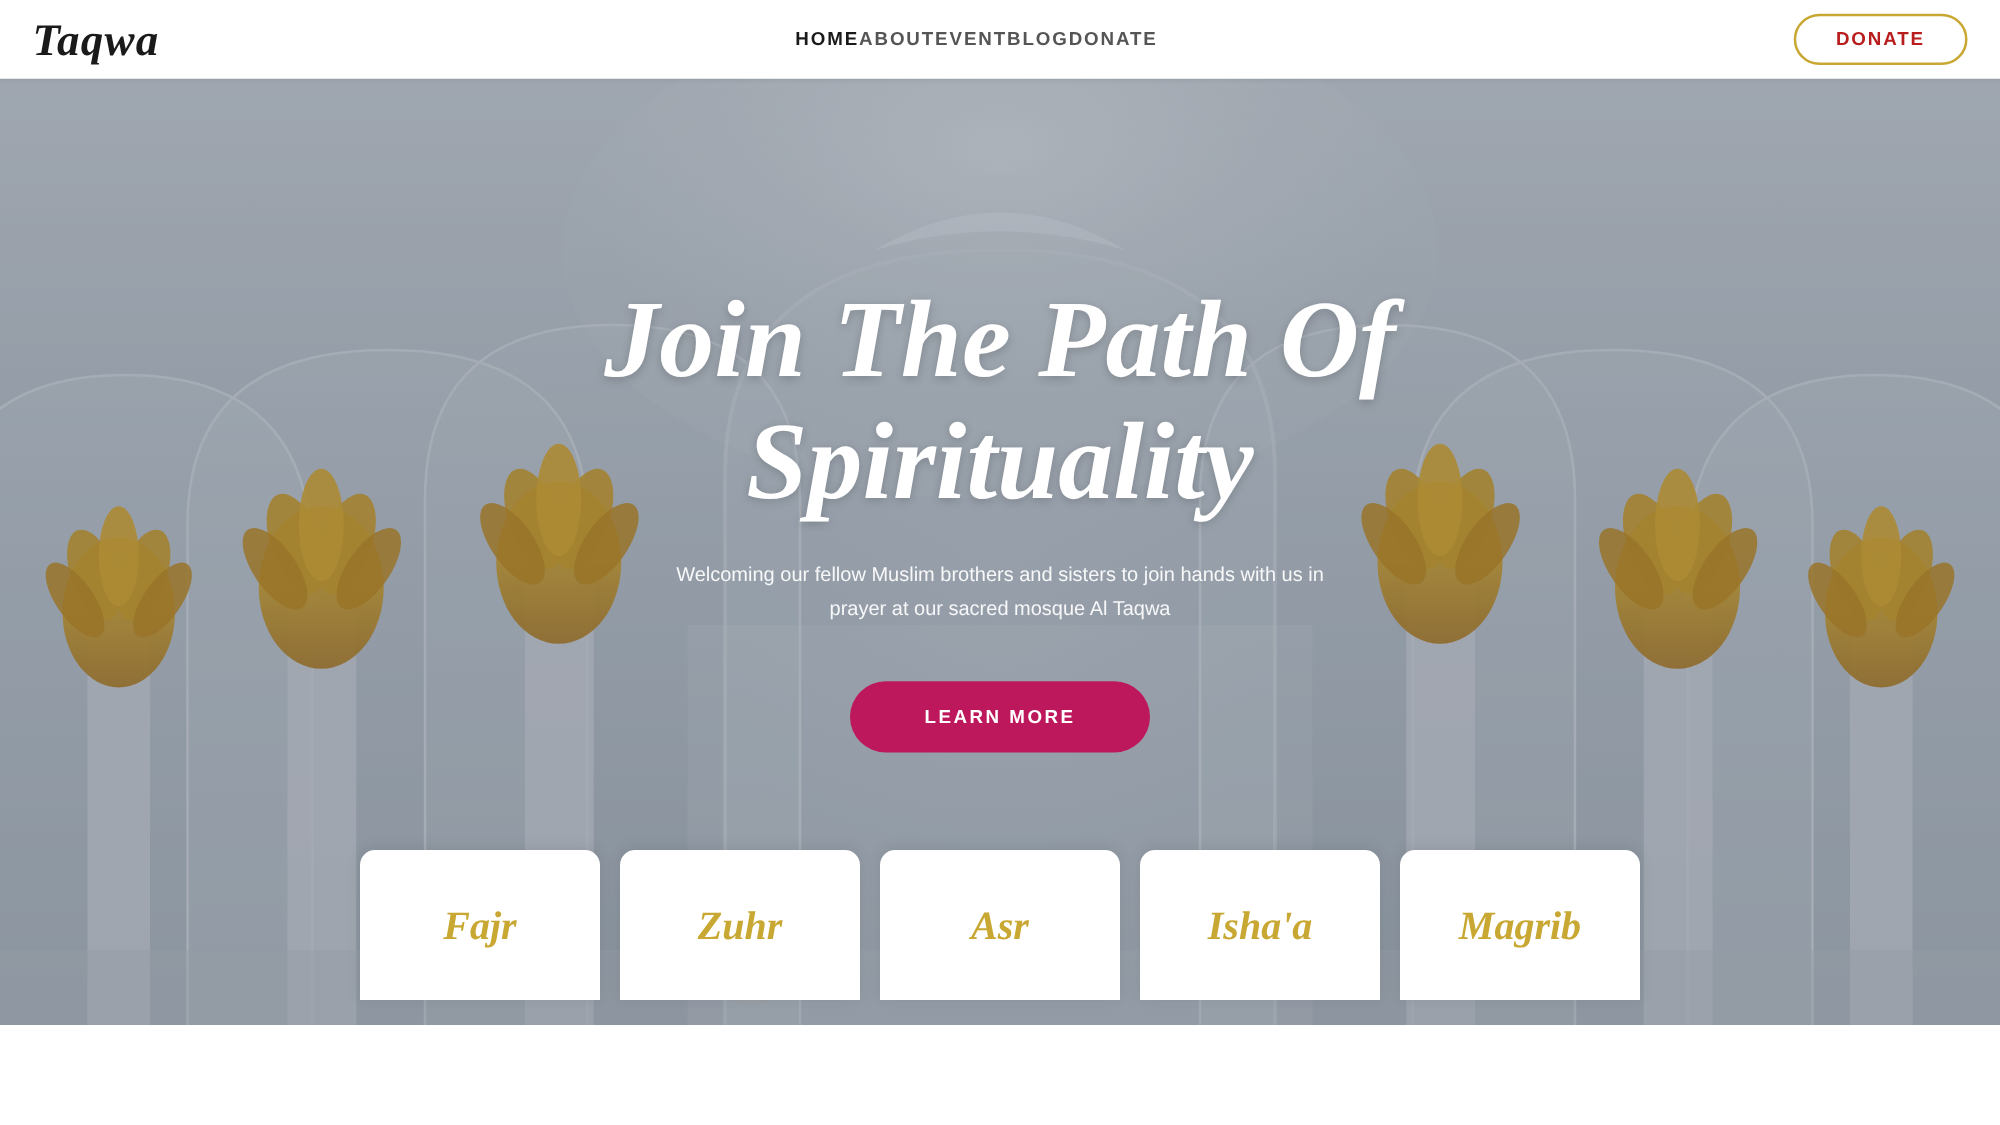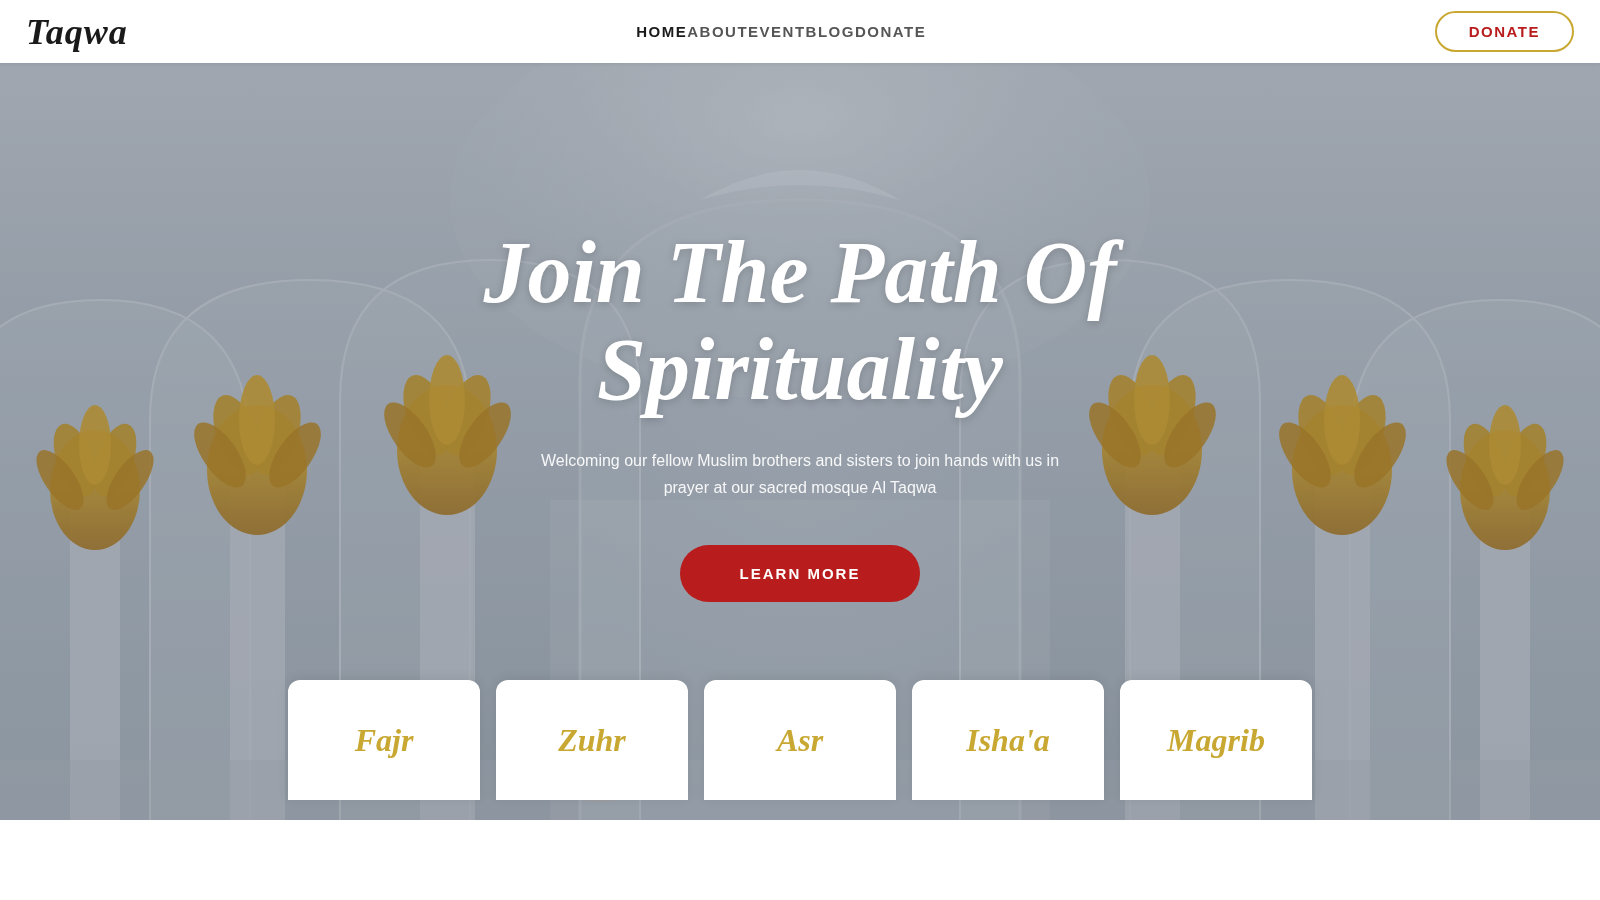--- a/index.html
+++ b/index.html
@@ -115,21 +115,21 @@
     .hero-subtitle {
       font-family: Arial, sans-serif;
       font-size: 16px;
       color: rgba(255,255,255,0.92);
       line-height: 1.7;
       max-width: 560px;
       margin-bottom: 44px;
     }
 
     .learn-more-btn {
-      background: #b91c1c;
+      background: #be185d;
       border: none;
       border-radius: 40px;
       padding: 20px 60px;
       font-family: Arial, sans-serif;
       font-size: 15px;
       font-weight: 700;
       letter-spacing: 2px;
       color: #fff;
       cursor: pointer;
     }

